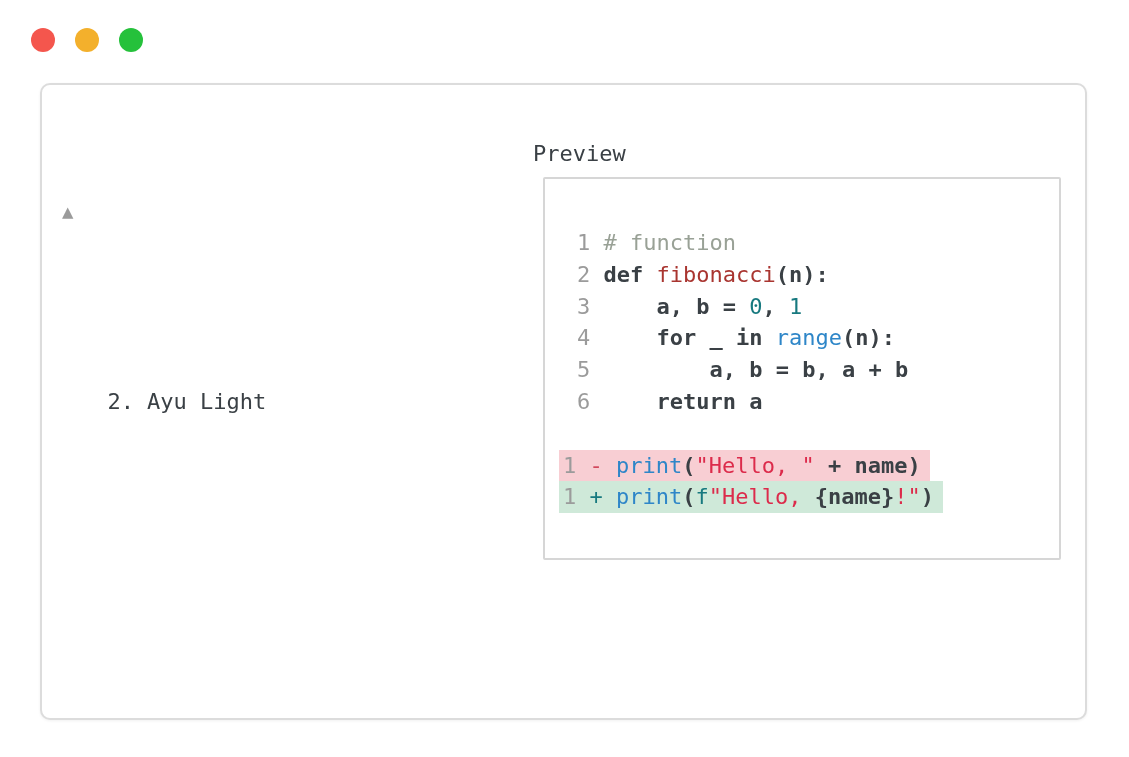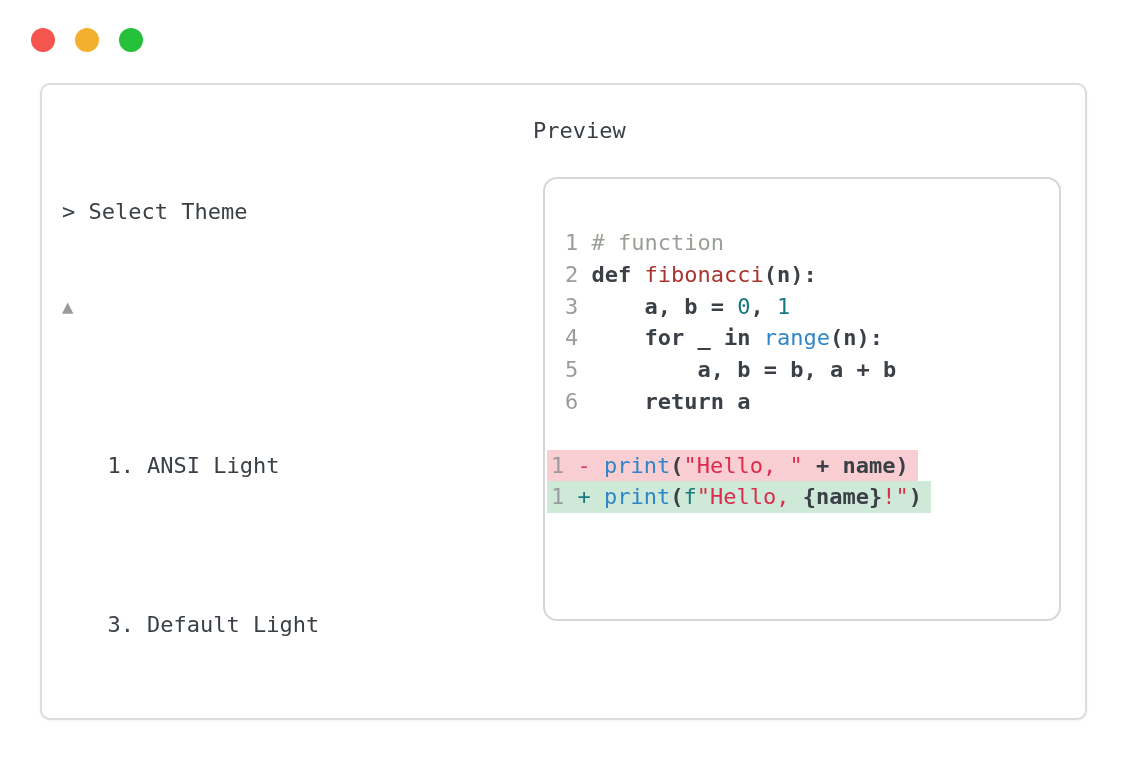--- a/index.html
+++ b/index.html
@@ -45,31 +45,32 @@
     color: var(--text-primary);
     white-space: pre;
   }
   .t-row { height: 31.8px; white-space: pre; }
   .marker { display: inline-block; width: 26px; }
   .num { display: inline-block; width: 46px; text-align: right; }
   .t-name { margin-left: 13px; }
   .scroll-up { color: var(--line-number); font-size: 19px; }
 
   .preview-label {
-    position: absolute; left: 491px; top: 30px;
+    position: absolute; left: 491px; top: 53px;
     font-size: 22px; line-height: 31.8px;
     color: var(--text-primary);
   }
   .preview-box {
     position: absolute; left: 501px; top: 92px;
-    width: 518px; height: 444px;
+    width: 518px; height: 383px;
     border: 2px solid var(--preview-border);
-    border-radius: 14px;
+    border-radius: 2px;
     background: #ffffff;
     overflow: hidden;
+    padding-left: 12px;
   }
   .code {
     padding: 48px 0 0 20px;
     font-size: 22px; line-height: 31.8px;
     color: var(--text-primary);
     white-space: pre;
   }
   .code-line { height: 31.8px; }
   .code-line.diff {
     width: max-content;
@@ -93,27 +94,25 @@
 
 <div class="traffic-lights">
     <div class="light" style="background: rgb(244, 86, 77);"></div>
     <div class="light" style="background: rgb(243, 176, 44);"></div>
     <div class="light" style="background: rgb(37, 193, 59);"></div>
   </div>
 
 <div class="window">
 
   <div class="list-pane">
-    <div class="t-row"><span>&gt; Select Theme</span></div>
     <div class="t-row scroll-up">▲</div>
     <div id="theme-list">
-  <div class="t-row"><span class="marker"></span><span class="num">1.</span><span class="t-name">ANSI Light</span></div>
 
+  <div class="t-row"><span class="marker"></span><span class="num">2.</span><span class="t-name">Ayu Light</span></div>
 
-  <div class="t-row"><span class="marker"></span><span class="num">3.</span><span class="t-name">Default Light</span></div>
 
   
 
   
 
   
 
   
 
   

